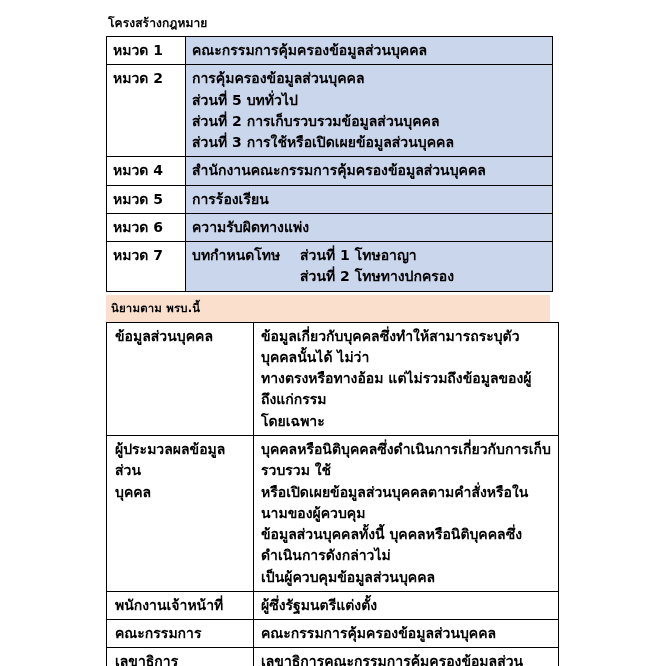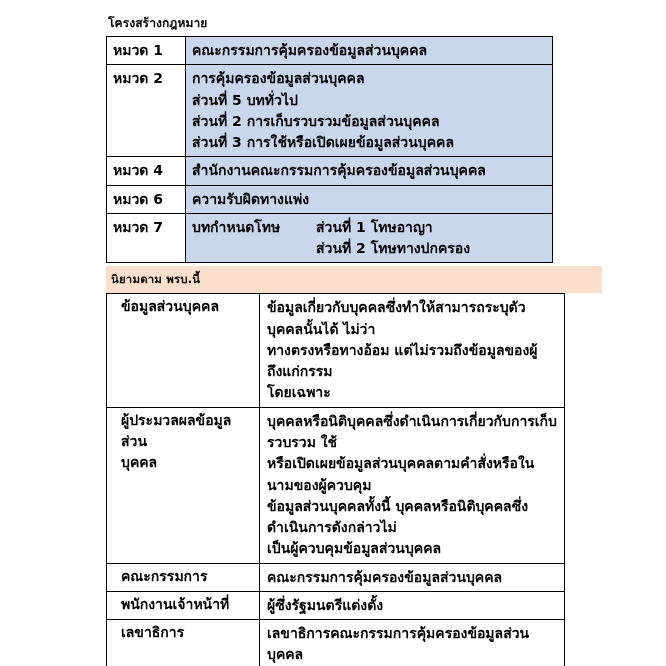--- a/index.html
+++ b/index.html
@@ -55,55 +55,53 @@
   .structure-table td.chapter-body {
     width: 355px;
   }
   .chapter-body .line {
     display: block;
     white-space: nowrap;
   }
   .penalty-grid {
     display: flex;
     align-items: flex-start;
-    gap: 16px;
   }
   .penalty-grid .penalty-title {
     width: 108px;
     flex: 0 0 108px;
     white-space: nowrap;
   }
   .penalty-grid .penalty-parts .line {
     display: block;
     white-space: nowrap;
   }
   
   .definition-band {
-    width: 496px;
+    width: 444px;
     box-sizing: border-box;
     background: #fbdfcd;
     border: 1px solid #fbdfcd;
     font-size: 11.4px;
     font-weight: bold;
     padding: 3px 4px 4px 4px;
     margin-top: 3px;
     letter-spacing: 0.2px;
   }
   
   .definition-table {
     width: 430px;
     margin-top: 1px;
   }
   .definition-table td {
     background: #ffffff;
   }
   .definition-table td.term {
     width: 133px;
-    padding-left: 14px;
-    font-family: Liberation Mono, monospace;
+    padding-left: 8px;
   }
   .definition-table td.meaning {
     width: 291px;
     padding-left: 7px;
     padding-right: 6px;
   }
   .meaning .line,
   .term .line {
     display: block;
   }
@@ -136,20 +134,26 @@
       </tr>
 
 
       <tr>
         <td class="chapter-label">หมวด 4</td>
         <td class="chapter-body">
           <span class="line">สำนักงานคณะกรรมการคุ้มครองข้อมูลส่วนบุคคล</span>
         </td>
       </tr>
 
+      <tr>
+        <td class="chapter-label">หมวด 5</td>
+        <td class="chapter-body">
+          <span class="line">การร้องเรียน</span>
+        </td>
+      </tr>
 
       <tr>
         <td class="chapter-label">หมวด 6</td>
         <td class="chapter-body">
           <span class="line">ความรับผิดทางแพ่ง</span>
         </td>
       </tr>
 
       <tr>
         <td class="chapter-label">หมวด 7</td>
@@ -192,33 +196,33 @@
         <td class="meaning">
           <span class="line">บุคคลหรือนิติบุคคลซึ่งดำเนินการเกี่ยวกับการเก็บรวบรวม ใช้</span>
           <span class="line">หรือเปิดเผยข้อมูลส่วนบุคคลตามคำสั่งหรือในนามของผู้ควบคุม</span>
           <span class="line">ข้อมูลส่วนบุคคลทั้งนี้ บุคคลหรือนิติบุคคลซึ่งดำเนินการดังกล่าวไม่</span>
           <span class="line">เป็นผู้ควบคุมข้อมูลส่วนบุคคล</span>
         </td>
       </tr>
 
       <tr>
         <td class="term">
+          <span class="line">พนักงานเจ้าหน้าที่</span>
+        </td>
+        <td class="meaning">
+          <span class="line">ผู้ซึ่งรัฐมนตรีแต่งตั้ง</span>
+        </td>
+      </tr>
+
+      <tr>
+        <td class="term">
           <span class="line">คณะกรรมการ</span>
         </td>
         <td class="meaning">
           <span class="line">คณะกรรมการคุ้มครองข้อมูลส่วนบุคคล</span>
-        </td>
-      </tr>
-
-      <tr>
-        <td class="term">
-          <span class="line">พนักงานเจ้าหน้าที่</span>
-        </td>
-        <td class="meaning">
-          <span class="line">ผู้ซึ่งรัฐมนตรีแต่งตั้ง</span>
         </td>
       </tr>
 
 
       <tr>
         <td class="term">
           <span class="line">เลขาธิการ</span>
         </td>
         <td class="meaning">
           <span class="line">เลขาธิการคณะกรรมการคุ้มครองข้อมูลส่วนบุคคล</span>

